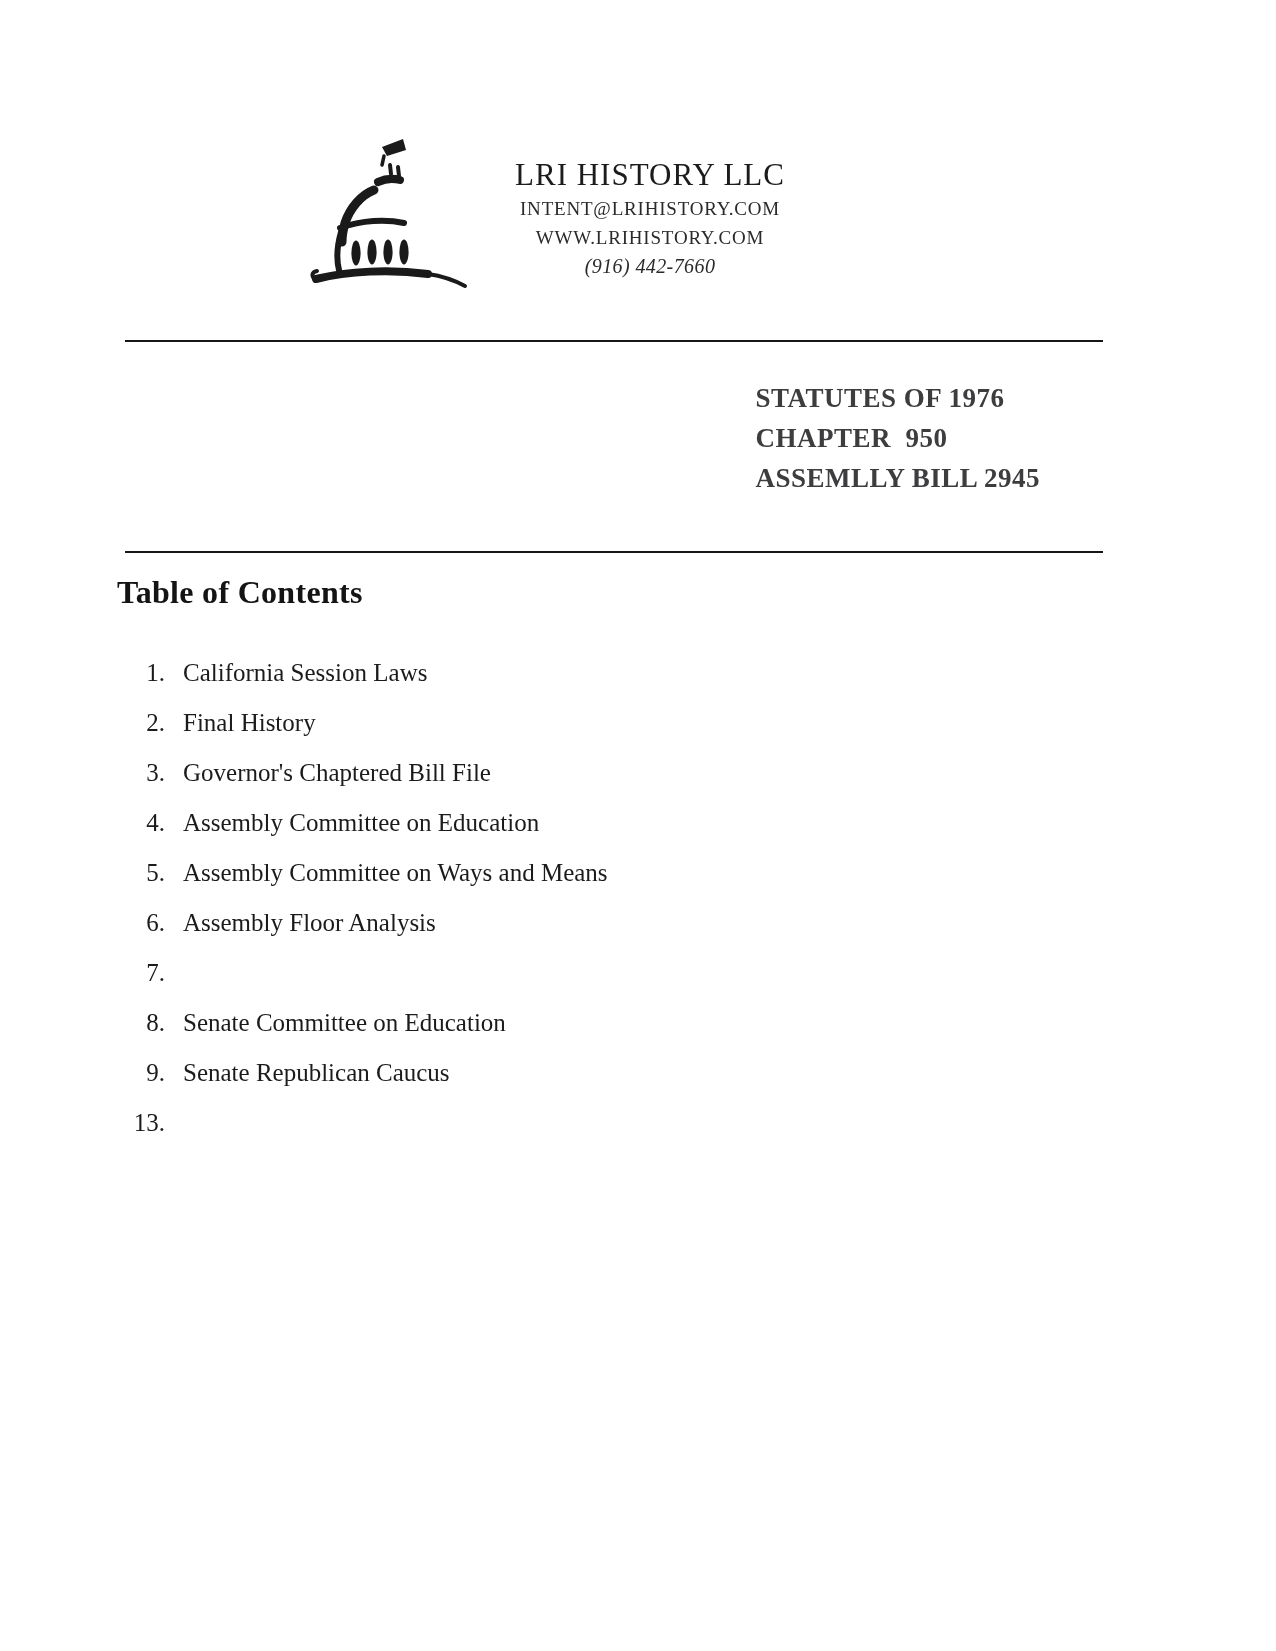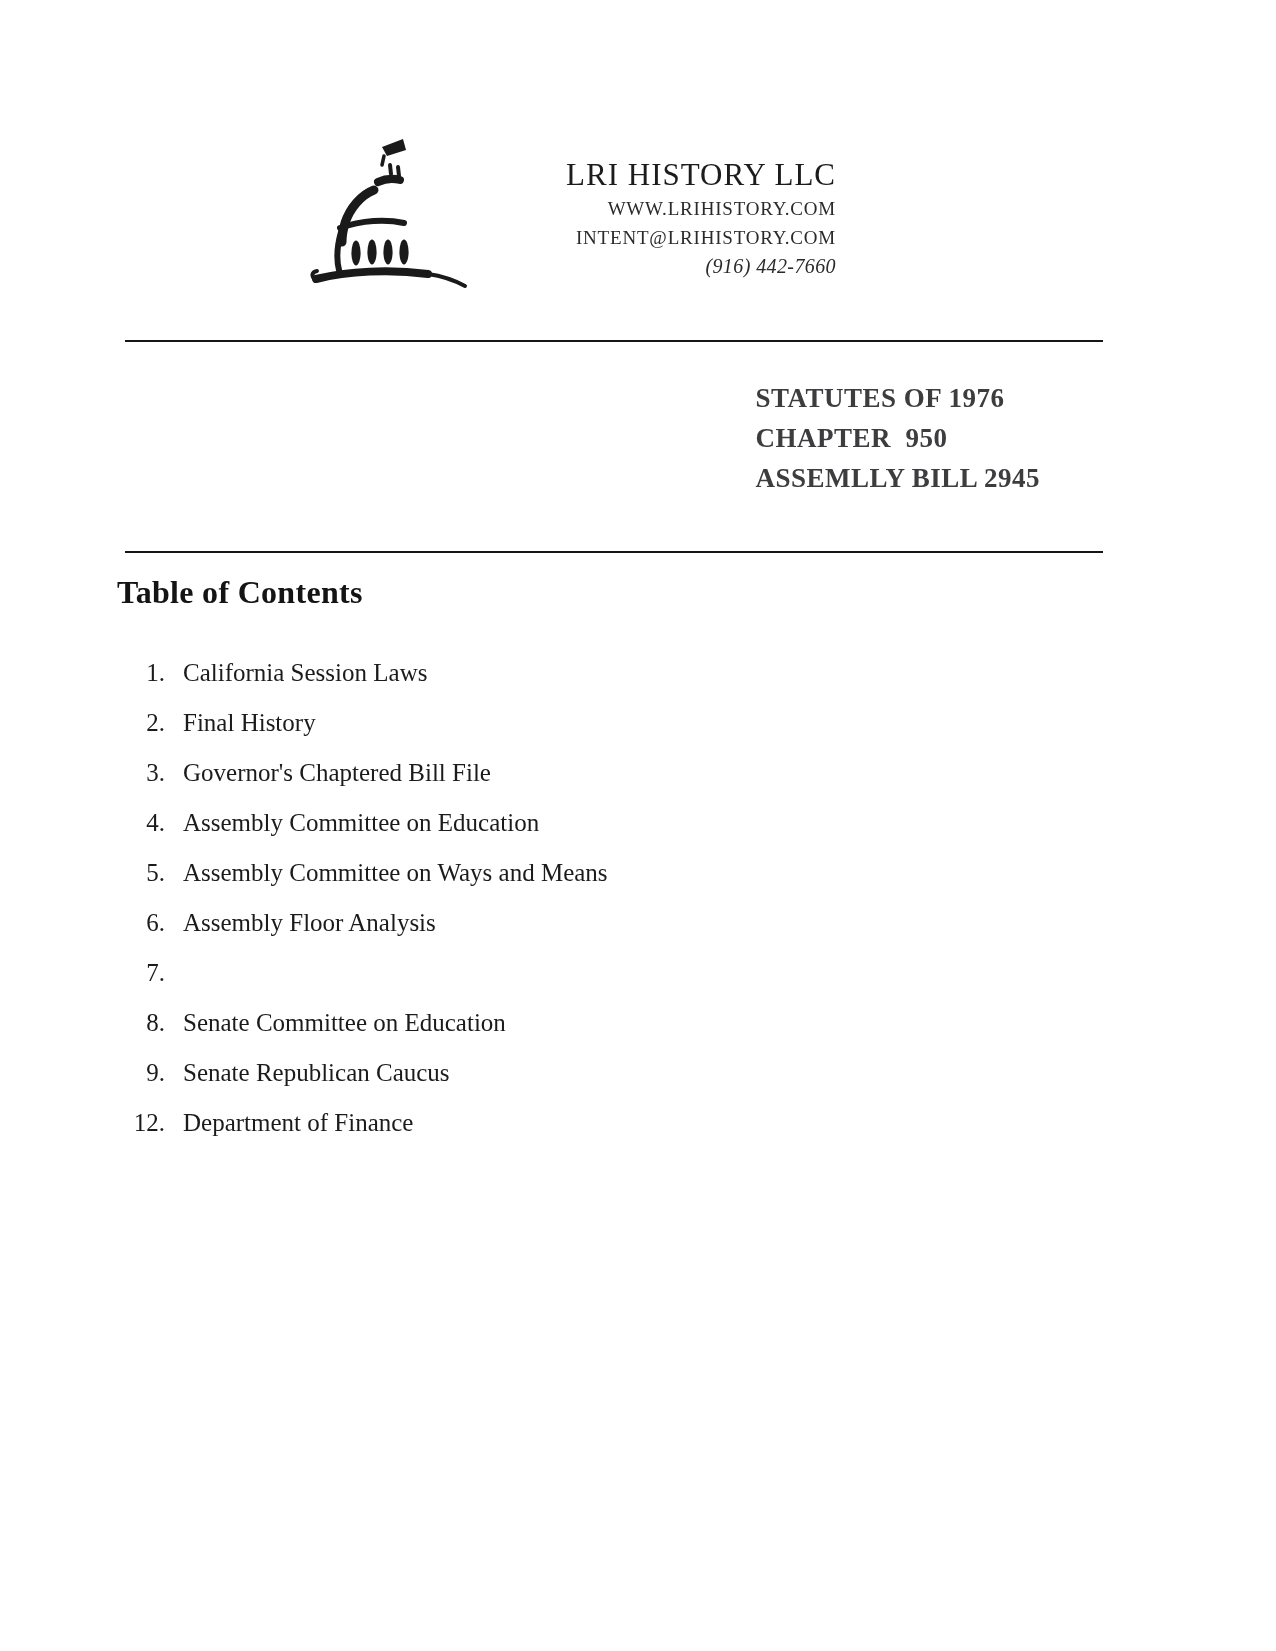--- a/index.html
+++ b/index.html
@@ -19,24 +19,24 @@
   
   .logo {
     position: absolute;
     left: 290px;
     top: 120px;
     width: 186px;
     height: 174px;
   }
   .letterhead {
     position: absolute;
-    left: 416px;
+    left: 440px;
     top: 156px;
     width: 420px;
-    text-align: right;
+    text-align: center;
   }
   .company-name {
     font-size: 31px;
     line-height: 38px;
     letter-spacing: 1px;
     color: #1c1c1c;
     white-space: pre;
   }
   .contact-line {
     font-size: 19px;
@@ -140,22 +140,22 @@
 
       <path d="M25,160 Q19,153 27,151" stroke-width="4"></path>
       <path d="M26,159 C 58,151 100,149 138,154" stroke-width="8"></path>
       <path d="M138,154 C 152,156 164,160 175,166" stroke-width="4"></path>
     </g>
   </svg>
 </div>
 
 <div class="letterhead">
   <div class="company-name">LRI HISTORY LLC</div>
+  <div class="contact-line">INTENT@LRIHISTORY.COM</div>
   <div class="contact-line">WWW.LRIHISTORY.COM</div>
-  <div class="contact-line">INTENT@LRIHISTORY.COM</div>
   <div class="contact-line phone">(916) 442-7660</div>
 </div>
 
 <div class="rule rule-top"></div>
 
 <div class="case-header">
   <div>STATUTES OF 1976</div>
   <div>CHAPTER  950</div>
   <div>ASSEMLLY BILL 2945</div>
 </div>
@@ -194,16 +194,15 @@
   </div>
   <div class="toc-row">
     <span class="toc-num">8.</span>
     <span class="toc-label">Senate Committee on Education</span>
   </div>
   <div class="toc-row">
     <span class="toc-num">9.</span>
     <span class="toc-label">Senate Republican Caucus</span>
   </div>
   <div class="toc-row">
-    <span class="toc-num">12.</span>
-    <span class="toc-label">Department of Finance</span>
+    <span class="toc-num">13.</span>
   </div>
 </div>
 
 </body></html>

